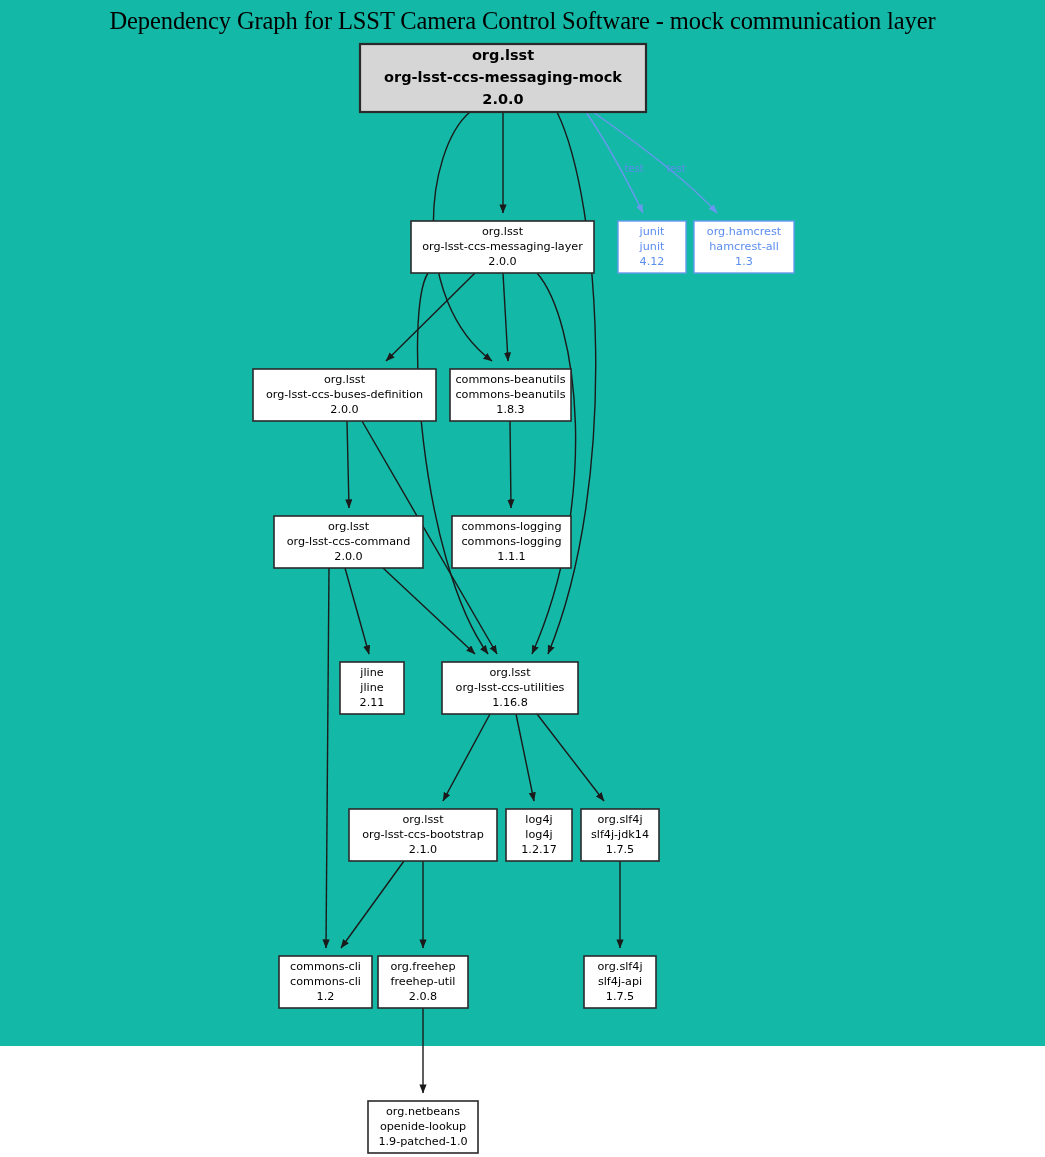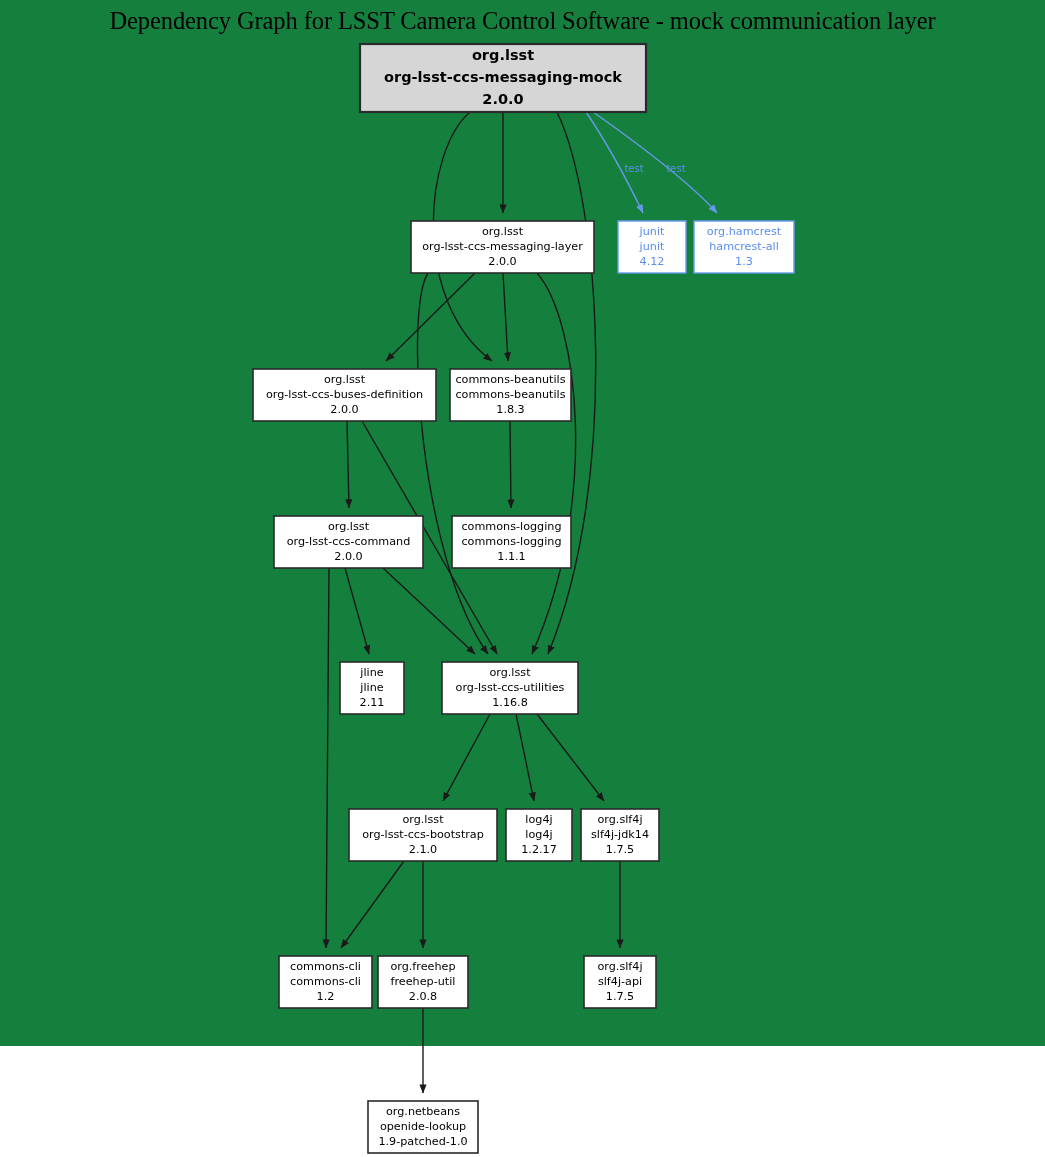--- a/index.html
+++ b/index.html
@@ -10,21 +10,21 @@
   body {
     width: 1045px;
     height: 1157px;
     font-family: "DejaVu Sans", sans-serif;
     overflow: hidden;
   }
   #graph-root {
     position: relative;
     width: 1045px;
     height: 1046px;
-    background: #15803d;
+    background: #14b8a6;
   }
   #graph-title {
     position: absolute;
     left: 0;
     top: 0;
     width: 1045px;
     text-align: center;
     font-family: "Liberation Serif", "DejaVu Serif", serif;
     font-size: 24.5px;
     color: #000000;

